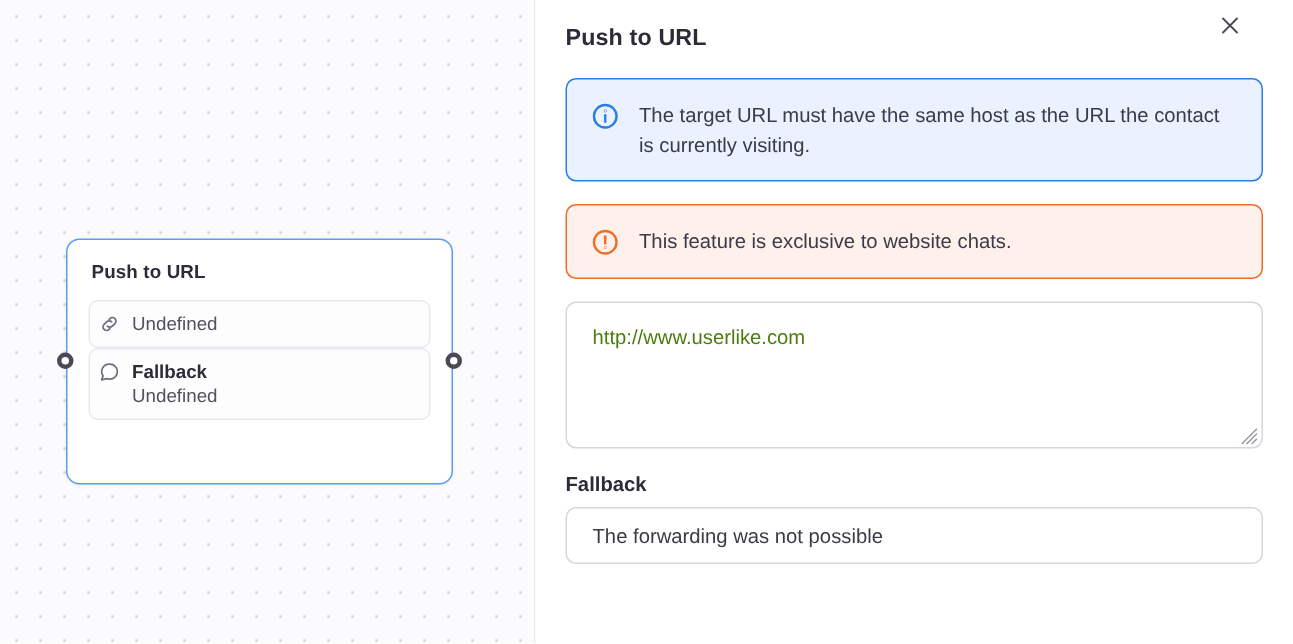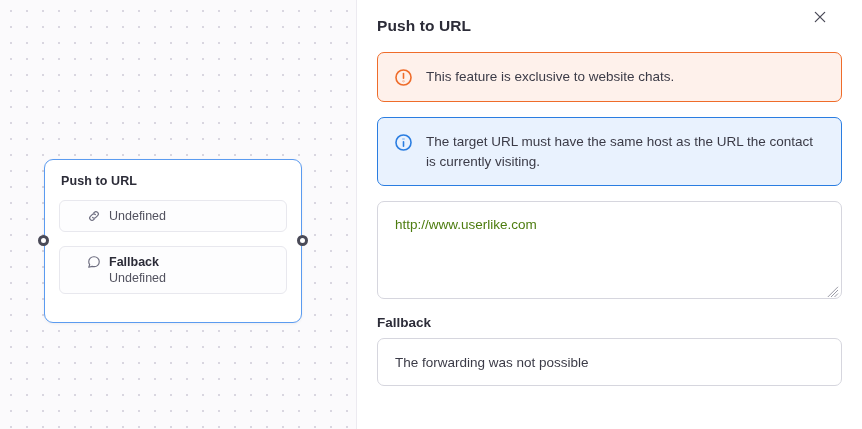--- a/index.html
+++ b/index.html
@@ -54,22 +54,22 @@
   }
 
   .node-rows {
     padding: 12px 14px 0 14px;
   }
 
   .node-row {
     background: #fdfdfe;
     border: 1px solid #e8e8ee;
     border-radius: 6px;
-    padding: 8px 27px;
-    margin-bottom: 14px;
+    padding: 8px 6px;
+    margin-bottom: 0;
   }
 
   .node-row-line {
     display: flex;
     align-items: center;
     gap: 8px;
   }
 
   .node-row-icon {
     width: 14px;
@@ -214,21 +214,21 @@
     right: 3px;
     bottom: 3px;
     width: 12px;
     height: 12px;
     pointer-events: none;
     color: #9a9aa6;
   }
 
   .text-input {
     width: 100%;
-    height: 48px;
+    height: 38px;
     border: 1px solid #d6d6de;
     border-radius: 7px;
     background: #ffffff;
     font-family: "Liberation Sans", sans-serif;
     font-size: 13.5px;
     color: #3b3b47;
     padding: 0 17px;
     outline: none;
     display: block;
   }
@@ -282,42 +282,42 @@
       <div class="panel-title">Push to URL</div>
       <button class="close-btn">
         <span>
           <svg viewBox="0 0 24 24" width="16" height="16" fill="none" stroke="currentColor" stroke-width="1.9" stroke-linecap="round">
             <path d="M5 5 L19 19 M19 5 L5 19"></path>
           </svg>
         </span>
       </button>
     </div>
 
+    <div class="alert info">
+      <span class="alert-icon">
+        <svg viewBox="0 0 24 24" width="19" height="19" fill="none" stroke="#2a7de1" stroke-width="2" stroke-linecap="round">
+          <circle cx="12" cy="12" r="9.5"></circle>
+          <path d="M12 11.2v5.4"></path>
+          <circle cx="12" cy="7.6" r="0.2" stroke-width="2.1"></circle>
+        </svg>
+      </span>
+      <span class="alert-text">The target URL must have the same host as the URL the contact is currently visiting.</span>
+    </div>
+
     <div class="alert warning">
       <span class="alert-icon">
         <svg viewBox="0 0 24 24" width="19" height="19" fill="none" stroke="#ef6c2a" stroke-width="2" stroke-linecap="round">
           <circle cx="12" cy="12" r="9.5"></circle>
           <path d="M12 7v6"></path>
           <circle cx="12" cy="16.6" r="0.2" stroke-width="2.1"></circle>
         </svg>
       </span>
       <span class="alert-text">This feature is exclusive to website chats.</span>
     </div>
 
-    <div class="alert info">
-      <span class="alert-icon">
-        <svg viewBox="0 0 24 24" width="19" height="19" fill="none" stroke="#2a7de1" stroke-width="2" stroke-linecap="round">
-          <circle cx="12" cy="12" r="9.5"></circle>
-          <path d="M12 11.2v5.4"></path>
-          <circle cx="12" cy="7.6" r="0.2" stroke-width="2.1"></circle>
-        </svg>
-      </span>
-      <span class="alert-text">The target URL must have the same host as the URL the contact is currently visiting.</span>
-    </div>
-
     <div class="field-block">
       <div style="position:relative;">
         <textarea class="textarea-box" placeholder="" style="">http://www.userlike.com</textarea>
         <span class="resize-grip">
           <svg viewBox="0 0 12 12" width="12" height="12" stroke="currentColor" stroke-width="1">
             <path d="M11 4 L4 11 M11 7.5 L7.5 11 M11 0.8 L0.8 11"></path>
           </svg>
         </span>
       </div>
     </div>

